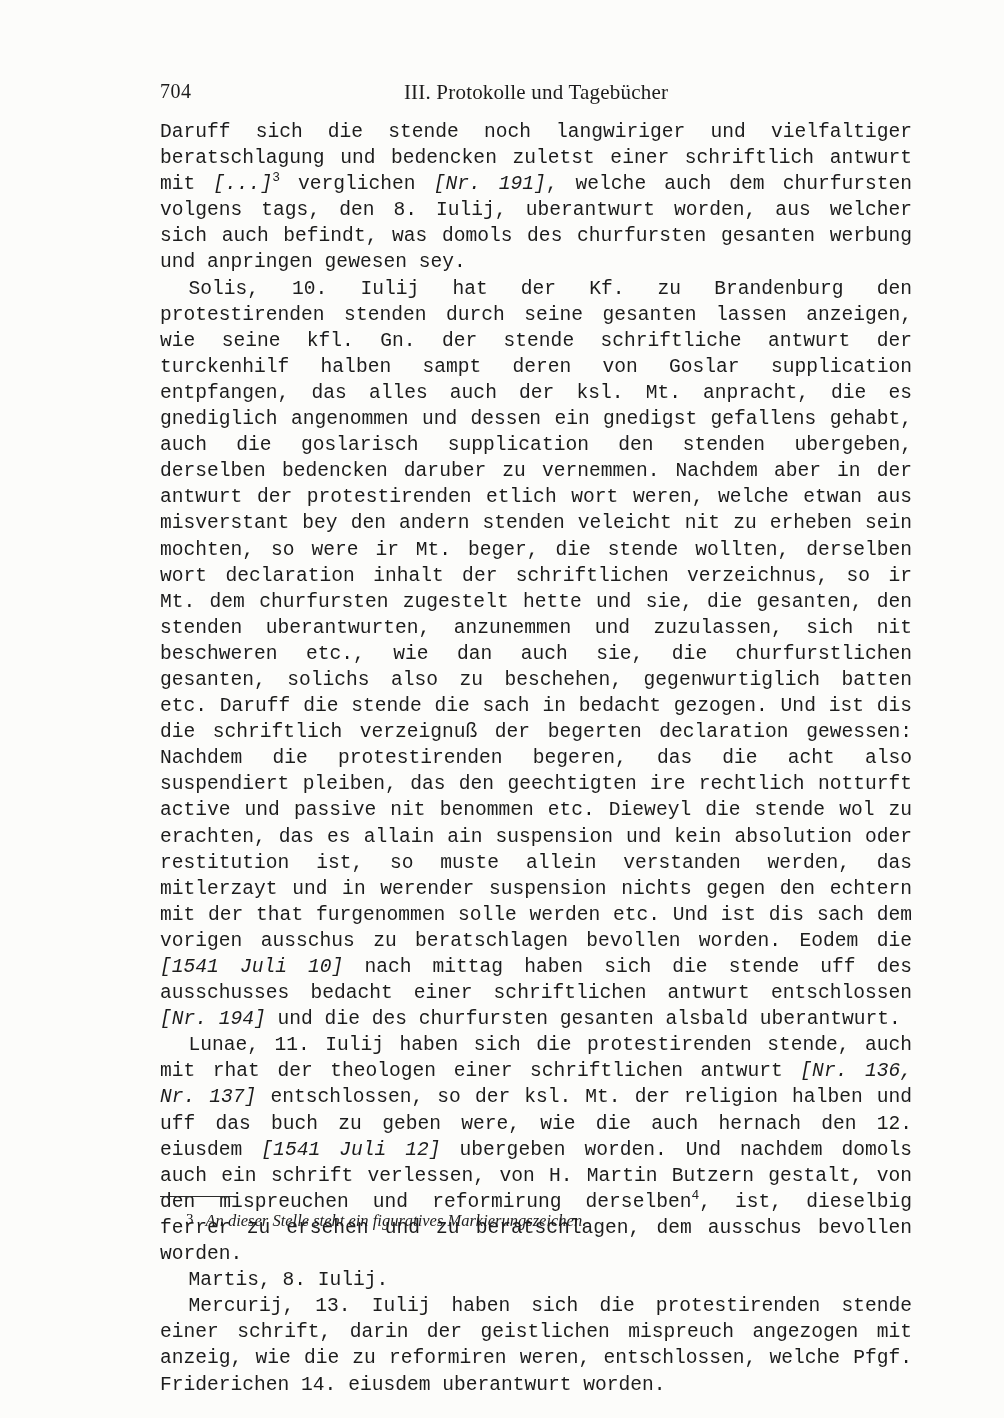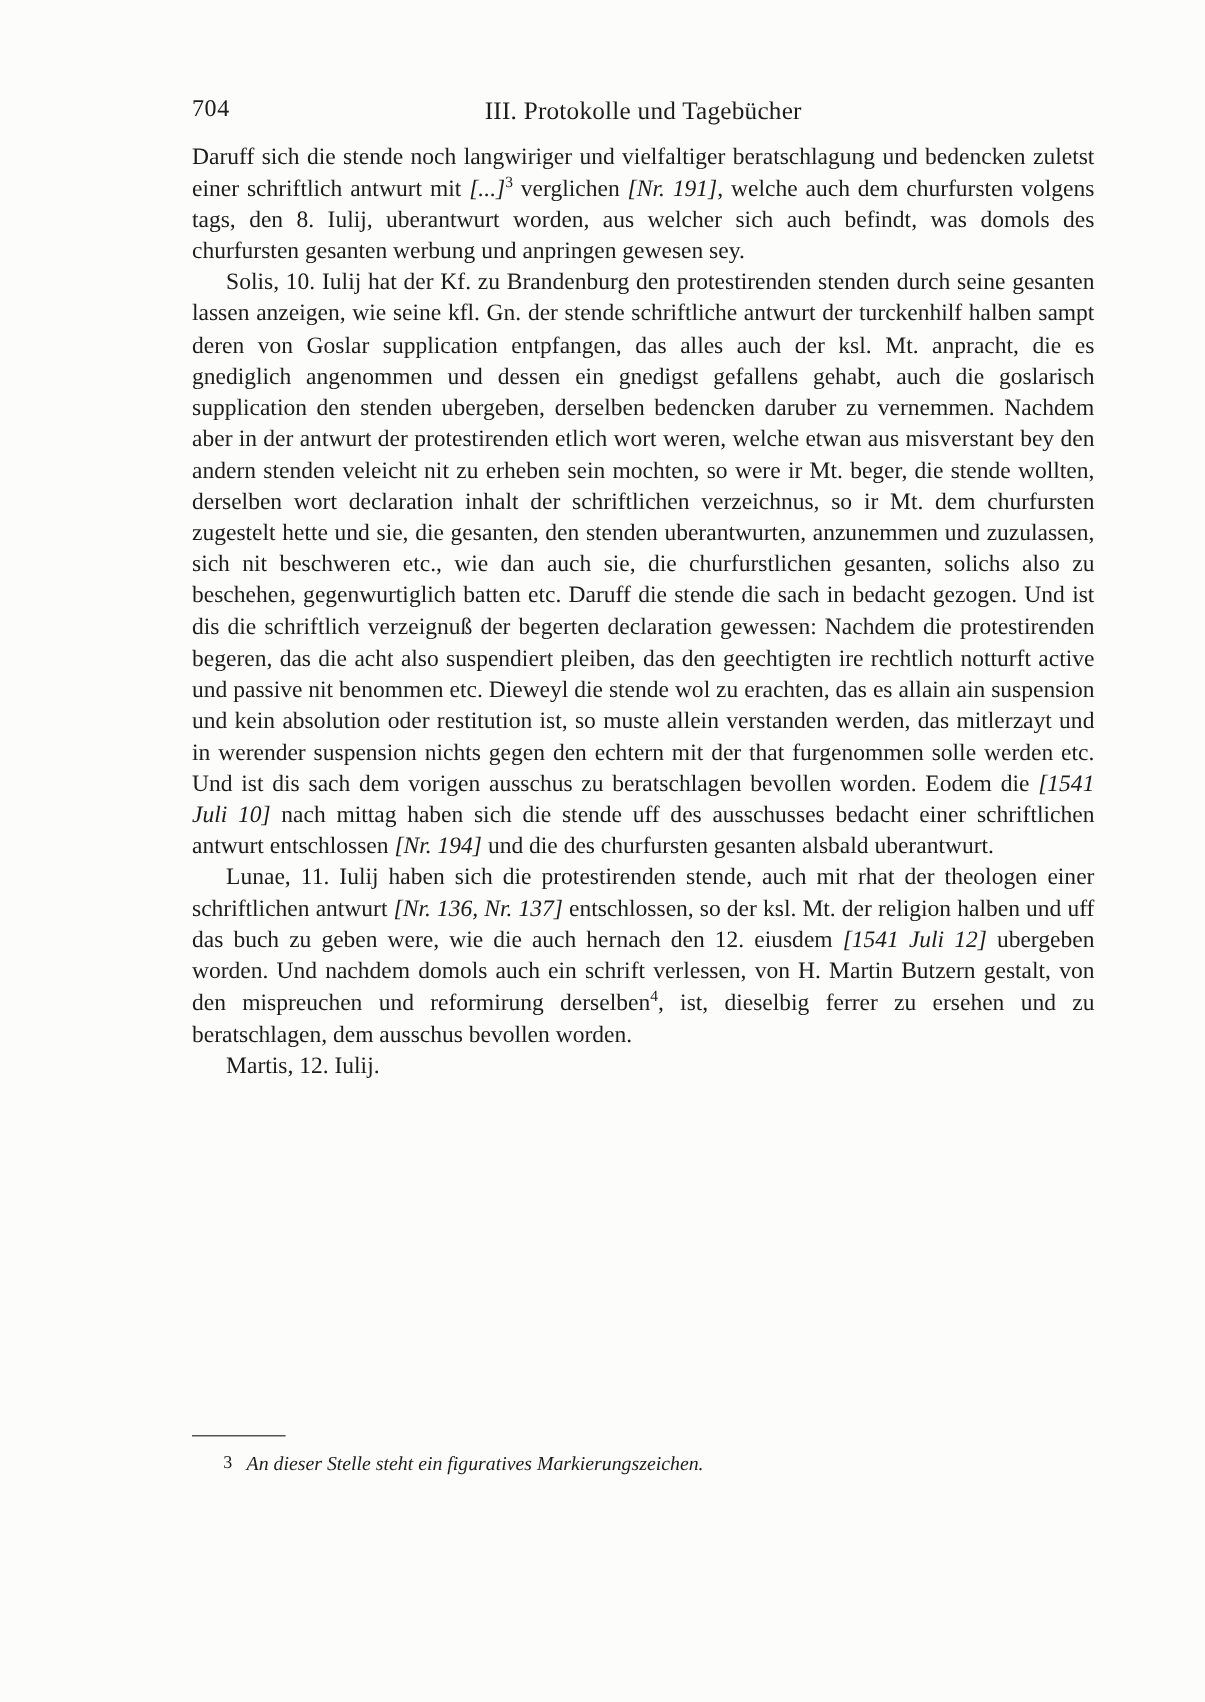--- a/index.html
+++ b/index.html
@@ -40,20 +40,21 @@
     font-size: 21px;
     letter-spacing: 0.2px;
   }
   .body-text {
     position: absolute;
     top: 119px;
     left: 160px;
     width: 752px;
     font-size: 19.6px;
     line-height: 26.1px;
+    font-family: Liberation Mono, monospace;
   }
   .body-text p {
     margin: 0;
     text-align: justify;
     text-justify: inter-word;
   }
   .body-text p.indent {
     text-indent: 1.45em;
   }
   .it {
@@ -103,21 +104,22 @@
 
   <header class="page-header">
     <span class="page-number">704</span>
     <span class="running-title">III. Protokolle und Tagebücher</span>
   </header>
 
   <main class="body-text">
       <p class=""><span>Daruff sich die stende noch langwiriger und vielfaltiger beratschlagung und bedencken zuletst einer schriftlich antwurt mit </span><span class="it">[...]</span><sup class="fnref">3</sup><span> verglichen </span><span class="it">[Nr. 191]</span><span>, welche auch dem churfursten volgens tags, den 8. Iulij, uberantwurt worden, aus welcher sich auch befindt, was domols des churfursten gesanten werbung und anpringen gewesen sey.</span></p>
       <p class="indent"><span>Solis, 10. Iulij hat der Kf. zu Brandenburg den protestirenden stenden durch seine gesanten lassen anzeigen, wie seine kfl. Gn. der stende schriftliche antwurt der turckenhilf halben sampt deren von Goslar supplication entpfangen, das alles auch der ksl. Mt. anpracht, die es gnediglich angenommen und dessen ein gnedigst gefallens gehabt, auch die goslarisch supplication den stenden ubergeben, derselben bedencken daruber zu vernemmen. Nachdem aber in der antwurt der protestirenden etlich wort weren, welche etwan aus misverstant bey den andern stenden veleicht nit zu erheben sein mochten, so were ir Mt. beger, die stende wollten, derselben wort declaration inhalt der schriftlichen verzeichnus, so ir Mt. dem churfursten zugestelt hette und sie, die gesanten, den stenden uberantwurten, anzunemmen und zuzulassen, sich nit beschweren etc., wie dan auch sie, die churfurstlichen gesanten, solichs also zu beschehen, gegenwurtiglich batten etc. Daruff die stende die sach in bedacht gezogen. Und ist dis die schriftlich verzeignuß der begerten declaration gewessen: Nachdem die protestirenden begeren, das die acht also suspendiert pleiben, das den geechtigten ire rechtlich notturft active und passive nit benommen etc. Dieweyl die stende wol zu erachten, das es allain ain suspension und kein absolution oder restitution ist, so muste allein verstanden werden, das mitlerzayt und in werender suspension nichts gegen den echtern mit der that furgenommen solle werden etc. Und ist dis sach dem vorigen ausschus zu beratschlagen bevollen worden. Eodem die </span><span class="it">[1541 Juli 10]</span><span> nach mittag haben sich die stende uff des ausschusses bedacht einer schriftlichen antwurt entschlossen </span><span class="it">[Nr. 194]</span><span> und die des churfursten gesanten alsbald uberantwurt.</span></p>
       <p class="indent"><span>Lunae, 11. Iulij haben sich die protestirenden stende, auch mit rhat der theologen einer schriftlichen antwurt </span><span class="it">[Nr. 136, Nr. 137]</span><span> entschlossen, so der ksl. Mt. der religion halben und uff das buch zu geben were, wie die auch hernach den 12. eiusdem </span><span class="it">[1541 Juli 12]</span><span> ubergeben worden. Und nachdem domols auch ein schrift verlessen, von H. Martin Butzern gestalt, von den mispreuchen und reformirung derselben</span><sup class="fnref">4</sup><span>, ist, dieselbig ferrer zu ersehen und zu beratschlagen, dem ausschus bevollen worden.</span></p>
-      <p class="indent"><span>Martis, 12. Iulij.</span></p>
+      <p class="indent"><span>Martis, 8. Iulij.</span></p>
+      <p class="indent"><span>Mercurij, 13. Iulij haben sich die protestirenden stende einer schrift, darin der geistlichen mispreuch angezogen mit anzeig, wie die zu reformiren weren, entschlossen, welche Pfgf. Friderichen 14. eiusdem uberantwurt worden.</span></p>
     </main>
 
   <footer class="footnotes">
     <div class="fn-rule"></div>
     <ol class="fn-list">
         <li class="fn-item"><span class="fn-marker">3</span><span class="fn-text">An dieser Stelle steht ein figuratives Markierungszeichen.</span></li>
       </ol>
   </footer>
 
 </div>

